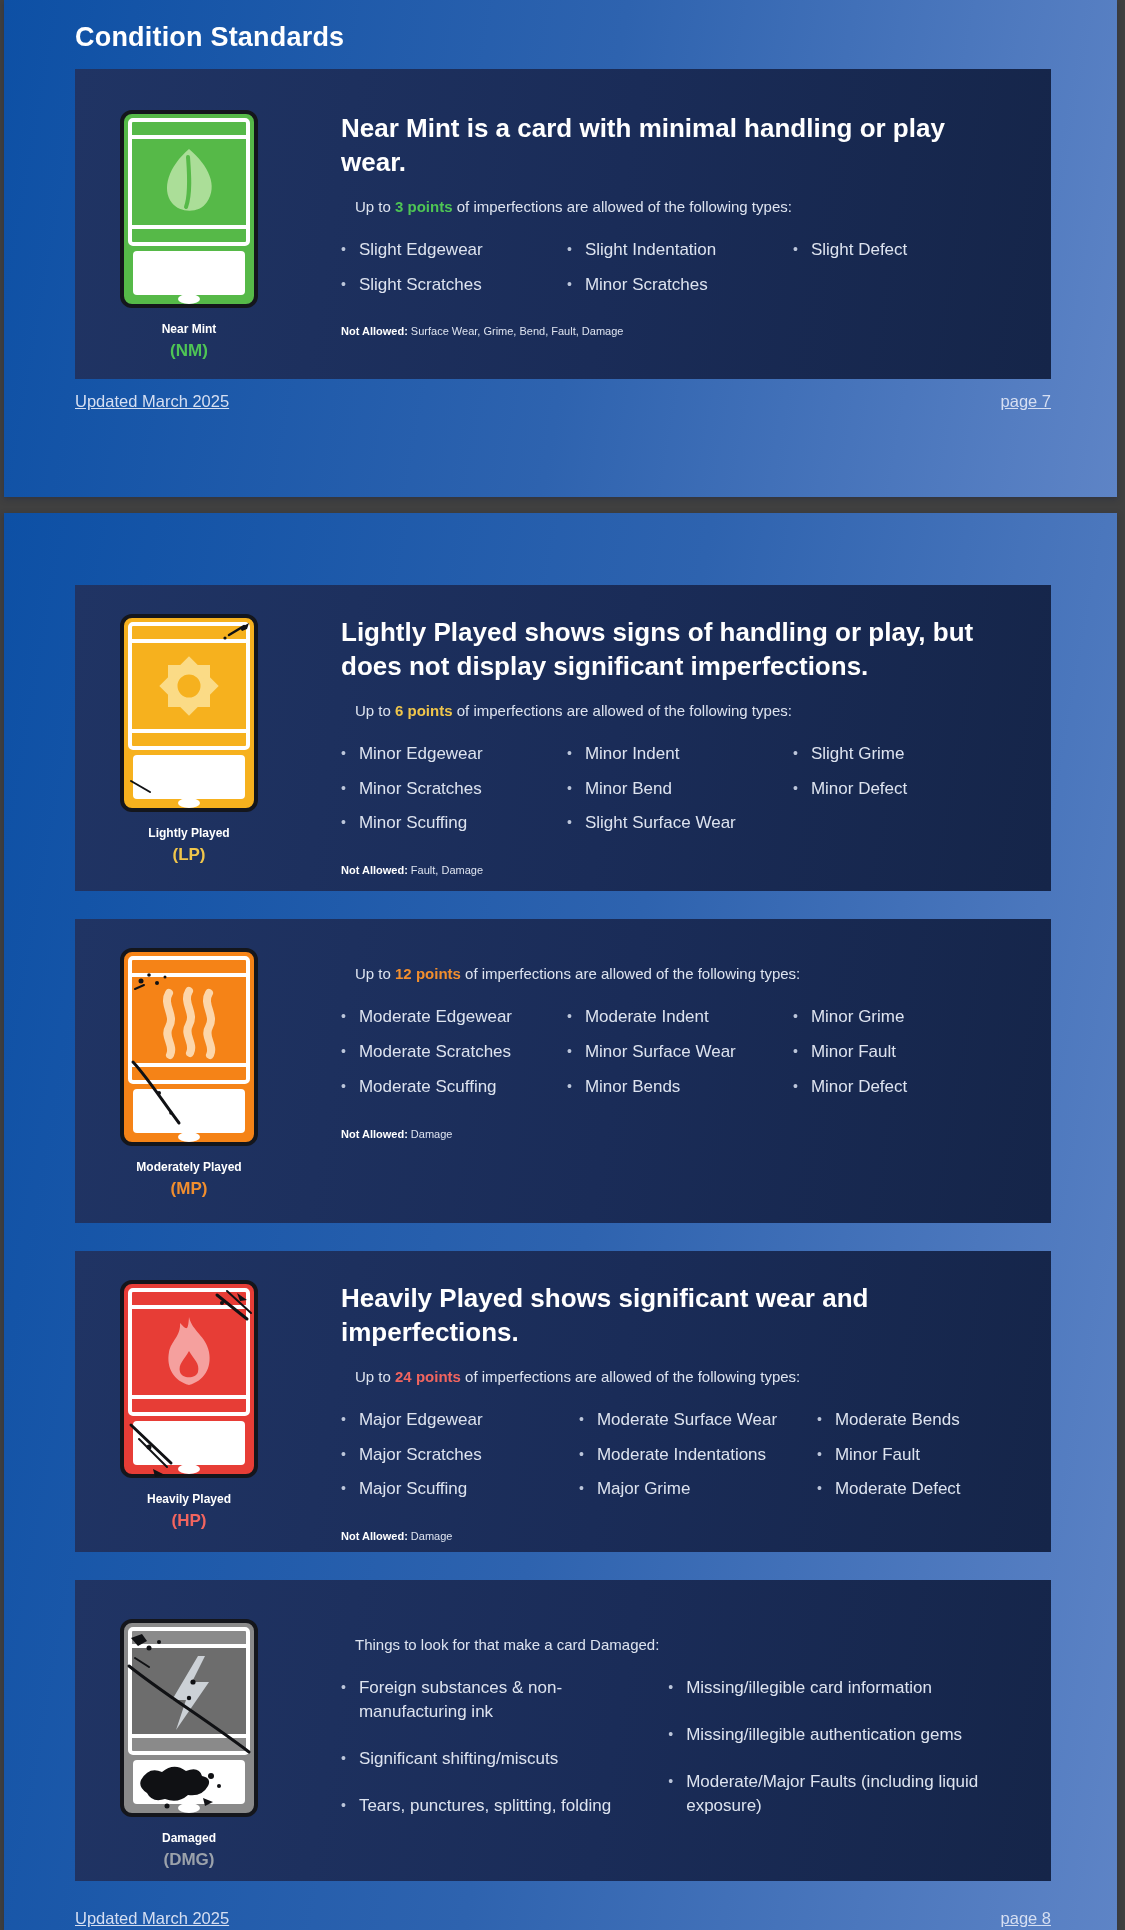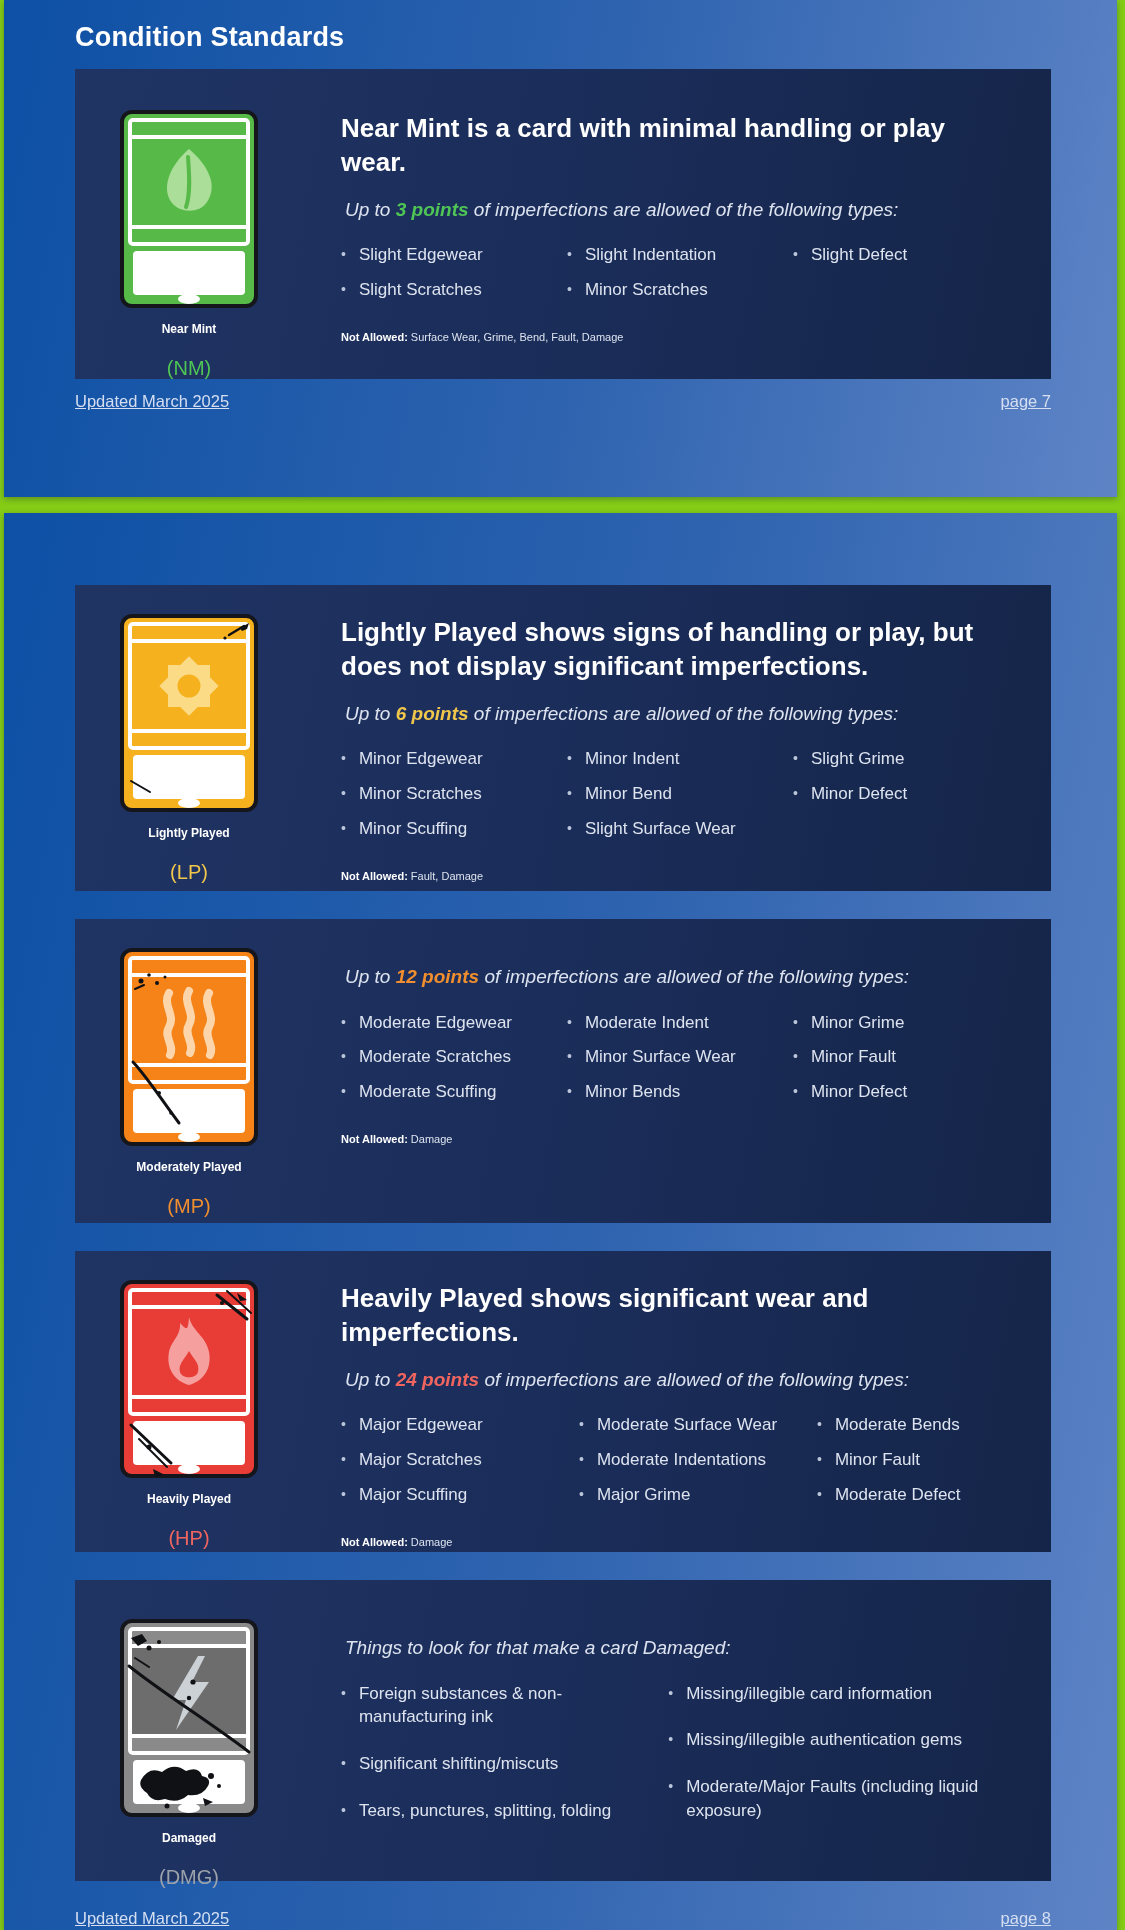--- a/index.html
+++ b/index.html
@@ -1,18 +1,18 @@
 <!DOCTYPE html>
 <html><head>
 <meta charset="utf-8">
 <style>
   html,body{margin:0;padding:0;background:#d9dce2;}
   .canvas{
     position:relative;width:1125px;height:1930px;overflow:hidden;
-    background:#84cc16;font-family:"Liberation Sans",sans-serif;
+    background:#404040;font-family:"Liberation Sans",sans-serif;
   }
   .page{
     position:absolute;left:4px;width:1113px;overflow:hidden;
     background:linear-gradient(100deg,#0d50a5 0%,#2e63af 52%,#5e84c6 100%);
     box-shadow:0 2px 6px rgba(20,30,60,.35);
   }
   .page-1{top:0;height:497px;}
   .page-2{top:513px;height:1417px;}
   .page-title{
     font-size:27px;font-weight:bold;color:#ffffff;
@@ -29,27 +29,27 @@
   .panel-nm{height:310px;padding-top:40px;}
   .panel-nm h2{margin-top:22px;}
   .panel-lp{height:306px;}
   .panel-mp{height:304px;}
   .panel-hp{height:301px;}
   .panel-dmg{height:301px;padding-top:38px;}
   .panel-left{width:222px;flex:none;}
   .card-wrap{width:140px;text-align:center;}
   .card-svg{display:block;}
   .card-name{font-size:12px;font-weight:bold;color:#ffffff;margin-top:13px;line-height:1.2;}
-  .card-code{font-size:20px;font-weight:normal;color:var(--accent);margin-top:21px;}
+  .card-code{font-size:17px;font-weight:bold;color:var(--accent);margin-top:5px;}
   .panel-body{flex:1;min-width:0;}
   .panel-body h2{
     font-size:26px;font-weight:bold;color:#ffffff;line-height:1.32;
     max-width:672px;margin:2px 0 0;
   }
-  .intro{font-size:19px;color:#dde3ef;margin:17px 4px 0;line-height:1.35;font-style:italic;}
+  .intro{font-size:15px;color:#dde3ef;margin:17px 14px 0;line-height:1.35;}
   .points{font-weight:bold;color:var(--accent);}
   .cols{display:flex;margin-top:21px;}
   .col{list-style:none;margin:0;padding:0 14px 0 0;min-width:212px;}
   .panel-hp .col{min-width:224px;}
   .panel-dmg .col{min-width:0;width:300px;}
   .panel-dmg .col + .col{width:360px;margin-left:36px;}
   .col li{display:flex;margin-bottom:11px;font-size:17px;color:#dde3ef;line-height:1.4;}
   .panel-dmg .col li{margin-bottom:23px;}
   .dot{color:#bcc6da;margin-right:13px;font-size:14px;line-height:1.7;flex:none;}
   .not-allowed{margin:18px 0 0;font-size:11px;color:#dde3ef;}

